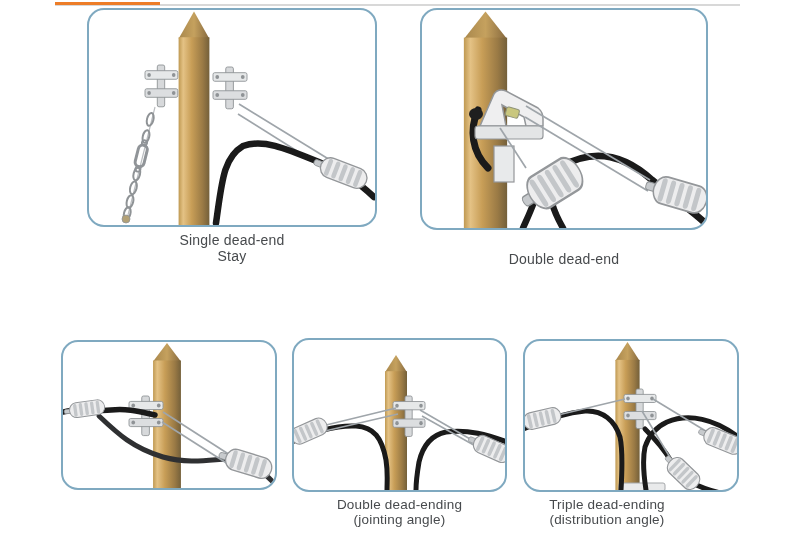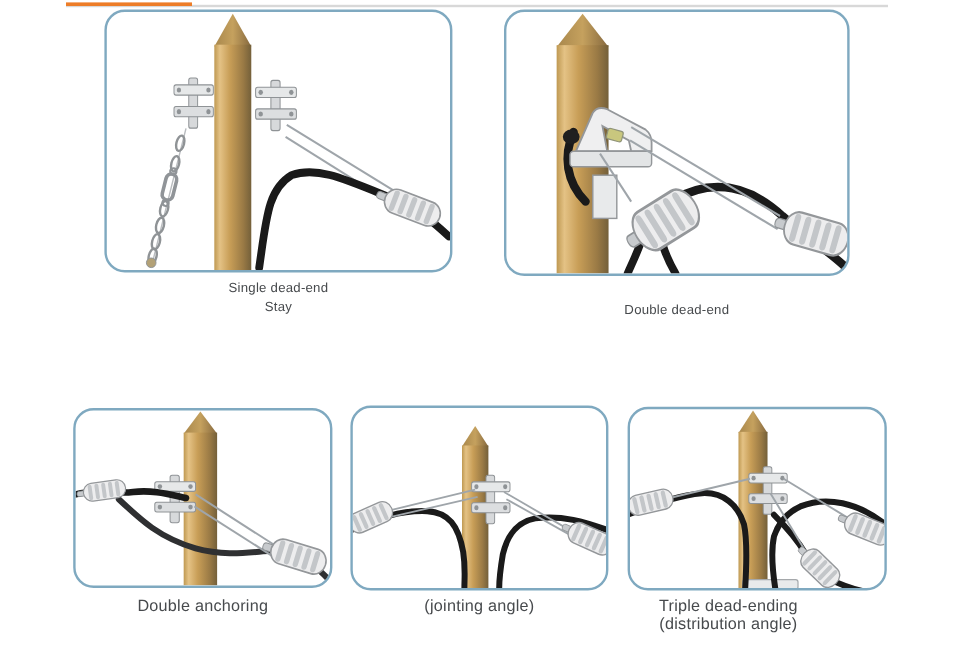--- a/index.html
+++ b/index.html
@@ -5,21 +5,21 @@
   html,body{margin:0;padding:0;background:#fff;}
   .stage{position:relative;width:800px;height:541px;background:#fff;overflow:hidden;
          font-family:"Liberation Sans",sans-serif;}
   .rule{position:absolute;}
   .rule-gray{left:55px;top:4px;width:685px;height:2px;background:var(--rule-gray,#d8d8d8);}
   .rule-orange{left:55px;top:2px;width:105px;height:3px;background:var(--accent-orange,#ED7D28);}
   .panel{position:absolute;box-sizing:border-box;background:#fff;
          border:2px solid var(--panel-border,#7FA9C0);border-radius:17px;overflow:hidden;}
   .panel svg{position:absolute;left:0;top:0;width:100%;height:100%;}
   .cap{position:absolute;text-align:center;color:var(--caption-text,#474A4D);
-       font-size:11px;line-height:15.5px;letter-spacing:.2px;}
+       font-size:14px;line-height:15.5px;letter-spacing:.2px;}
   .cap.small{font-size:13.5px;line-height:15px;}
   .cable{fill:none;stroke:var(--cable-black,#1a1a1a);stroke-linecap:round;}
   .wire{stroke:var(--wire-gray,#9FA5AA);stroke-width:1.7;fill:none;}
   .chainlink{fill:none;stroke:#8f9396;stroke-width:2;}
 </style>
 </head>
 <body>
 
 <div class="stage">
 
@@ -140,21 +140,20 @@
       </g>
       <g>
         <line class="wire" x1="100" y1="70" x2="167" y2="113"></line>
         <line class="wire" x1="99" y1="80" x2="165" y2="122"></line>
       </g>
       <use href="#g-grip" transform="translate(22,67) rotate(-8) scale(0.6,0.62) translate(-35,-13)"></use>
       <use href="#g-grip" transform="translate(183,121) rotate(17) scale(0.8,0.88) translate(-35,-13)"></use>
     </svg>
   </div>
   <div class="cap small" style="left:61px;top:497px;width:216px;">
-    <div>Double anchoring</div>
   </div>
 
   <div class="panel" style="left:292px;top:338px;width:215px;height:154px;">
     <svg viewBox="0 0 211 150">
       <use href="#g-pole" transform="translate(87,14) scale(0.5,0.4533)"></use>
       <use href="#g-clamp" transform="translate(99,56) scale(0.8,0.92)"></use>
       <g>
         <path class="cable" stroke-width="5" d="M-2,102 C20,92 40,85 62,86 C80,87 88,98 92,120 C94,133 93,141 93,150"></path>
         <path class="cable" stroke-width="5" d="M213,102 C194,95 174,89 152,92 C137,95 129,105 125,122 C123,134 122,142 122,150"></path>
       </g>
@@ -162,20 +161,21 @@
         <line class="wire" style="stroke-width:1.5" x1="102" y1="68" x2="28" y2="86"></line>
         <line class="wire" style="stroke-width:1.5" x1="104" y1="74" x2="31" y2="91"></line>
         <line class="wire" style="stroke-width:1.5" x1="126" y1="70" x2="183" y2="103"></line>
         <line class="wire" style="stroke-width:1.5" x1="128" y1="76" x2="185" y2="108"></line>
       </g>
       <use href="#g-grip" transform="translate(13,92) rotate(-24) scale(0.64,0.72) translate(-35,-13)"></use>
       <use href="#g-grip" transform="translate(196,108) rotate(24) scale(0.66,0.75) translate(-35,-13)"></use>
     </svg>
   </div>
   <div class="cap small" style="left:292px;top:497px;width:215px;">
+    <div>Double dead-ending</div>
     <div>(jointing angle)</div>
   </div>
 
   <div class="panel" style="left:523px;top:339px;width:216px;height:153px;">
     <svg viewBox="0 0 212 149">
       <use href="#g-pole" transform="translate(86,0) scale(0.55,0.4967)"></use>
       <rect x="94" y="142" width="46" height="8" rx="2" fill="#e9eaeb" stroke="#a5a8ab" stroke-width="1"></rect>
       <use href="#g-clamp" transform="translate(99,48) scale(0.8,0.9)"></use>
       <g>
         <path class="cable" stroke-width="5" d="M-2,88 C20,80 38,72 60,70 C78,69 90,80 95,96 C98,110 97,132 96,149"></path>

